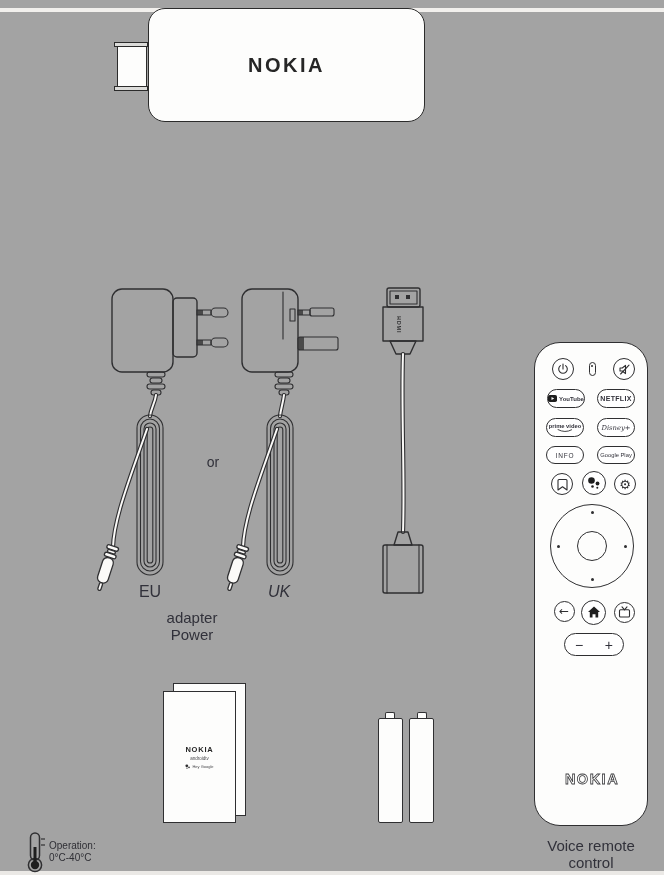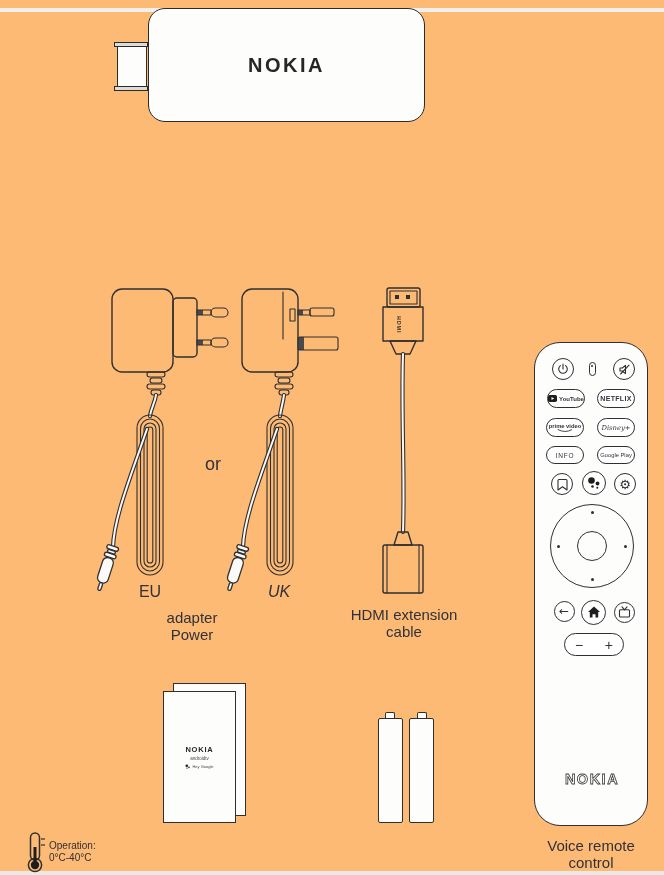--- a/index.html
+++ b/index.html
@@ -1,16 +1,16 @@
 <!DOCTYPE html>
 <html><head>
 <meta charset="utf-8">
 <style>
   html,body{margin:0;padding:0;background:#fff;}
-  #canvas{position:relative;width:664px;height:875px;background:#fdba74;
+  #canvas{position:relative;width:664px;height:875px;background:#a3a3a3;
           font-family:"Liberation Sans",sans-serif;color:#31313a;overflow:hidden;}
   .abs{position:absolute;}
   .cap{font-size:15px;line-height:17px;text-align:center;color:#31313a;}
   .cap span{display:block;}
   .lbl{font-size:16px;color:#31313a;text-align:center;}
   .stroke{fill:none;stroke:#2f2f31;stroke-width:1.4;stroke-linejoin:round;stroke-linecap:round;}
   .thin{stroke-width:1.1;}
   .cord-o{fill:none;stroke:#2f2f31;stroke-width:4.2;stroke-linecap:round;}
   .cord-i{fill:none;stroke:#fbfaf8;stroke-width:2;stroke-linecap:round;}
   .whitefill{fill:#fbfaf8;stroke:#2f2f31;stroke-width:1.3;}
@@ -107,21 +107,21 @@
       <g transform="translate(153,264) rotate(18)">
         <rect class="whitefill" x="-6" y="-1" width="12" height="4" rx="2"></rect>
         <rect class="whitefill" x="-4" y="3.5" width="8" height="3" rx="1.5"></rect>
         <rect class="whitefill" x="-6" y="7" width="12" height="4" rx="2"></rect>
         <rect class="whitefill" x="-5.5" y="11.5" width="11" height="26" rx="5"></rect>
         <rect class="whitefill" x="-1.6" y="37.5" width="3.2" height="8" rx="1.6"></rect>
       </g>
     </g>
   </svg>
 
-  <div class="abs lbl" style="left:193px;top:454px;width:40px;font-size:18px;">or</div>
+  <div class="abs lbl" style="left:193px;top:454px;width:40px;font-size:14px;">or</div>
   <div class="abs lbl" style="left:130px;top:583px;width:40px;">EU</div>
   <div class="abs lbl" style="left:259px;top:583px;width:40px;font-style:italic;">UK</div>
   <div class="abs cap" style="left:112px;top:609px;width:160px;">
     <span>adapter</span>
     <span>Power</span>
   </div>
 
   <svg class="abs" style="left:375px;top:286px;" width="56" height="312" viewBox="0 0 56 312">
     <rect class="stroke" x="12" y="2" width="33" height="19" rx="2"></rect>
     <rect class="stroke thin" x="15" y="5" width="27" height="13"></rect>
@@ -130,24 +130,20 @@
     <rect class="stroke" x="8" y="21" width="40" height="34"></rect>
     <text transform="translate(22,30) rotate(90)" font-size="5.5" letter-spacing="0.8" fill="#2f2f31" font-family="Liberation Sans,sans-serif" font-weight="bold">HDMI</text>
     <path class="stroke" d="M15,55 h26 l-6,13 h-14 z"></path>
     <path class="cord-o" d="M28,68 C26,128 30,188 28,246"></path>
     <path class="cord-i" d="M28,68 C26,128 30,188 28,246"></path>
     <path class="stroke" d="M23,246 h10 l4,13 h-18 z"></path>
     <rect class="stroke" x="8" y="259" width="40" height="48" rx="2"></rect>
     <line class="stroke thin" x1="12" y1="259" x2="12" y2="307"></line>
     <line class="stroke thin" x1="44" y1="259" x2="44" y2="307"></line>
   </svg>
-  <div class="abs cap" style="left:324px;top:606px;width:160px;">
-    <span>HDMI extension</span>
-    <span>cable</span>
-  </div>
 
   <div class="abs" style="left:534px;top:342px;width:114px;height:484px;box-sizing:border-box;
        border:1.6px solid #2f2f31;border-radius:26px;background:#fdfdfc;">
 
     <div class="cbtn" style="left:17px;top:15px;width:22px;height:22px;">
       <svg width="12" height="12" viewBox="0 0 12 12">
         <path class="stroke thin" d="M6 1v5"></path>
         <path class="stroke thin" d="M3.4 2.6a4.3 4.3 0 1 0 5.2 0"></path>
       </svg>
     </div>

